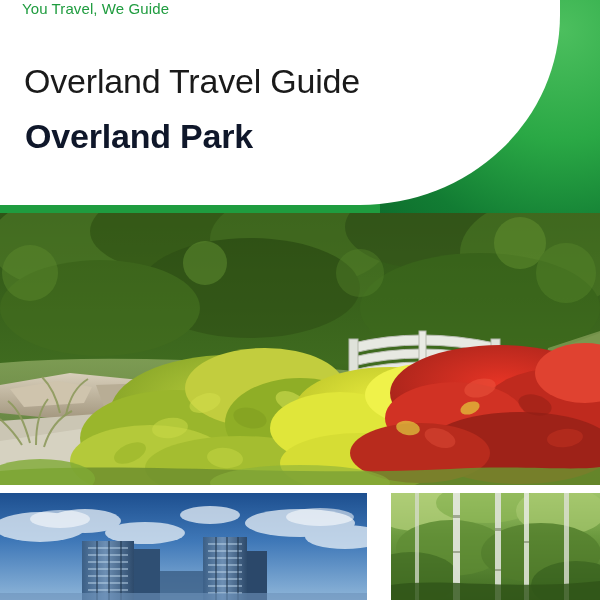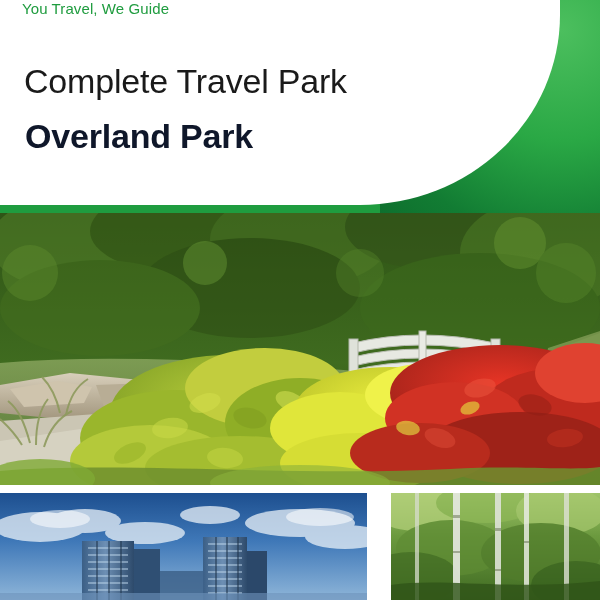--- a/index.html
+++ b/index.html
@@ -96,21 +96,21 @@
     background: #4f7a3a;
   }
   .photo-city svg, .photo-forest svg { display: block; }
 </style>
 </head>
 <body>
 
 <div class="header-wrap">
   <div class="white-panel"></div>
   <div class="tagline">You Travel, We Guide</div>
-  <div class="title-main">Complete Travel Park</div>
+  <div class="title-main">Overland Travel Guide</div>
   <div class="title-city">Overland Park</div>
 </div>
 
 <div class="hero">
   <svg width="600" height="272" viewBox="0 0 600 272" xmlns="http://www.w3.org/2000/svg">
     <defs>
       <linearGradient id="treeGrad" x1="0" y1="0" x2="0" y2="1">
         <stop offset="0%" stop-color="#2f5416"></stop>
         <stop offset="55%" stop-color="#3f6b1f"></stop>
         <stop offset="100%" stop-color="#2c4a14"></stop>

